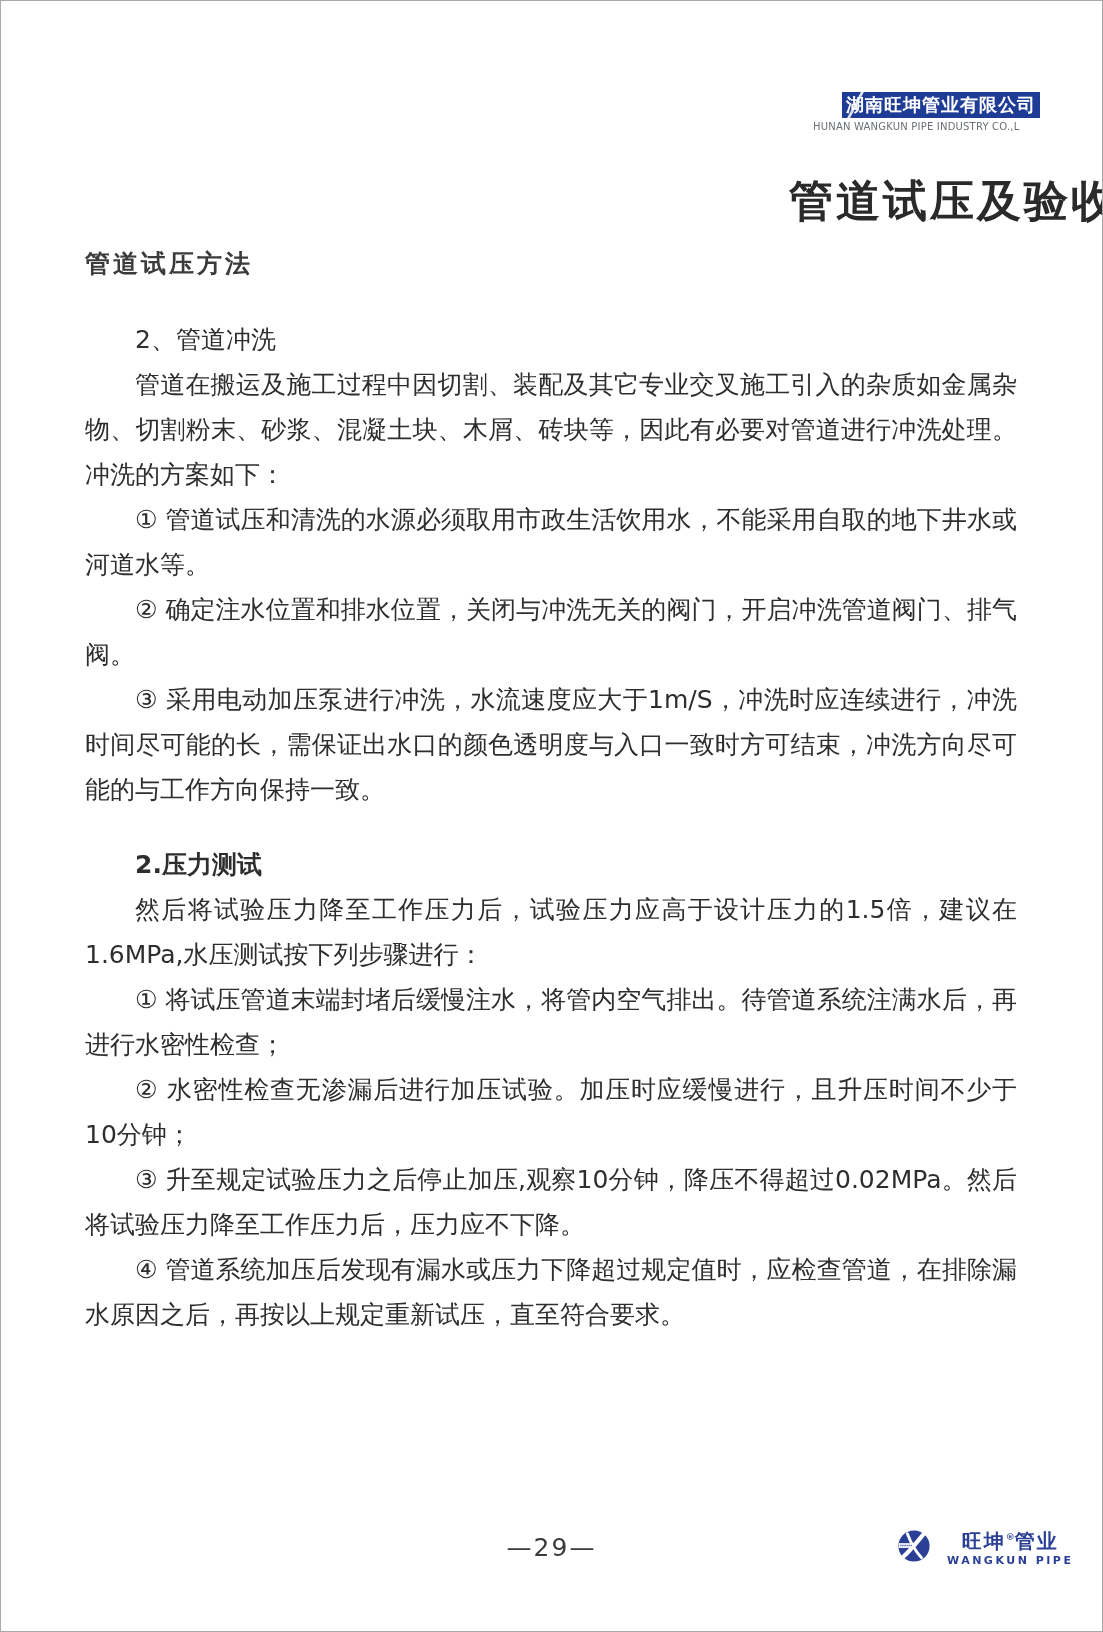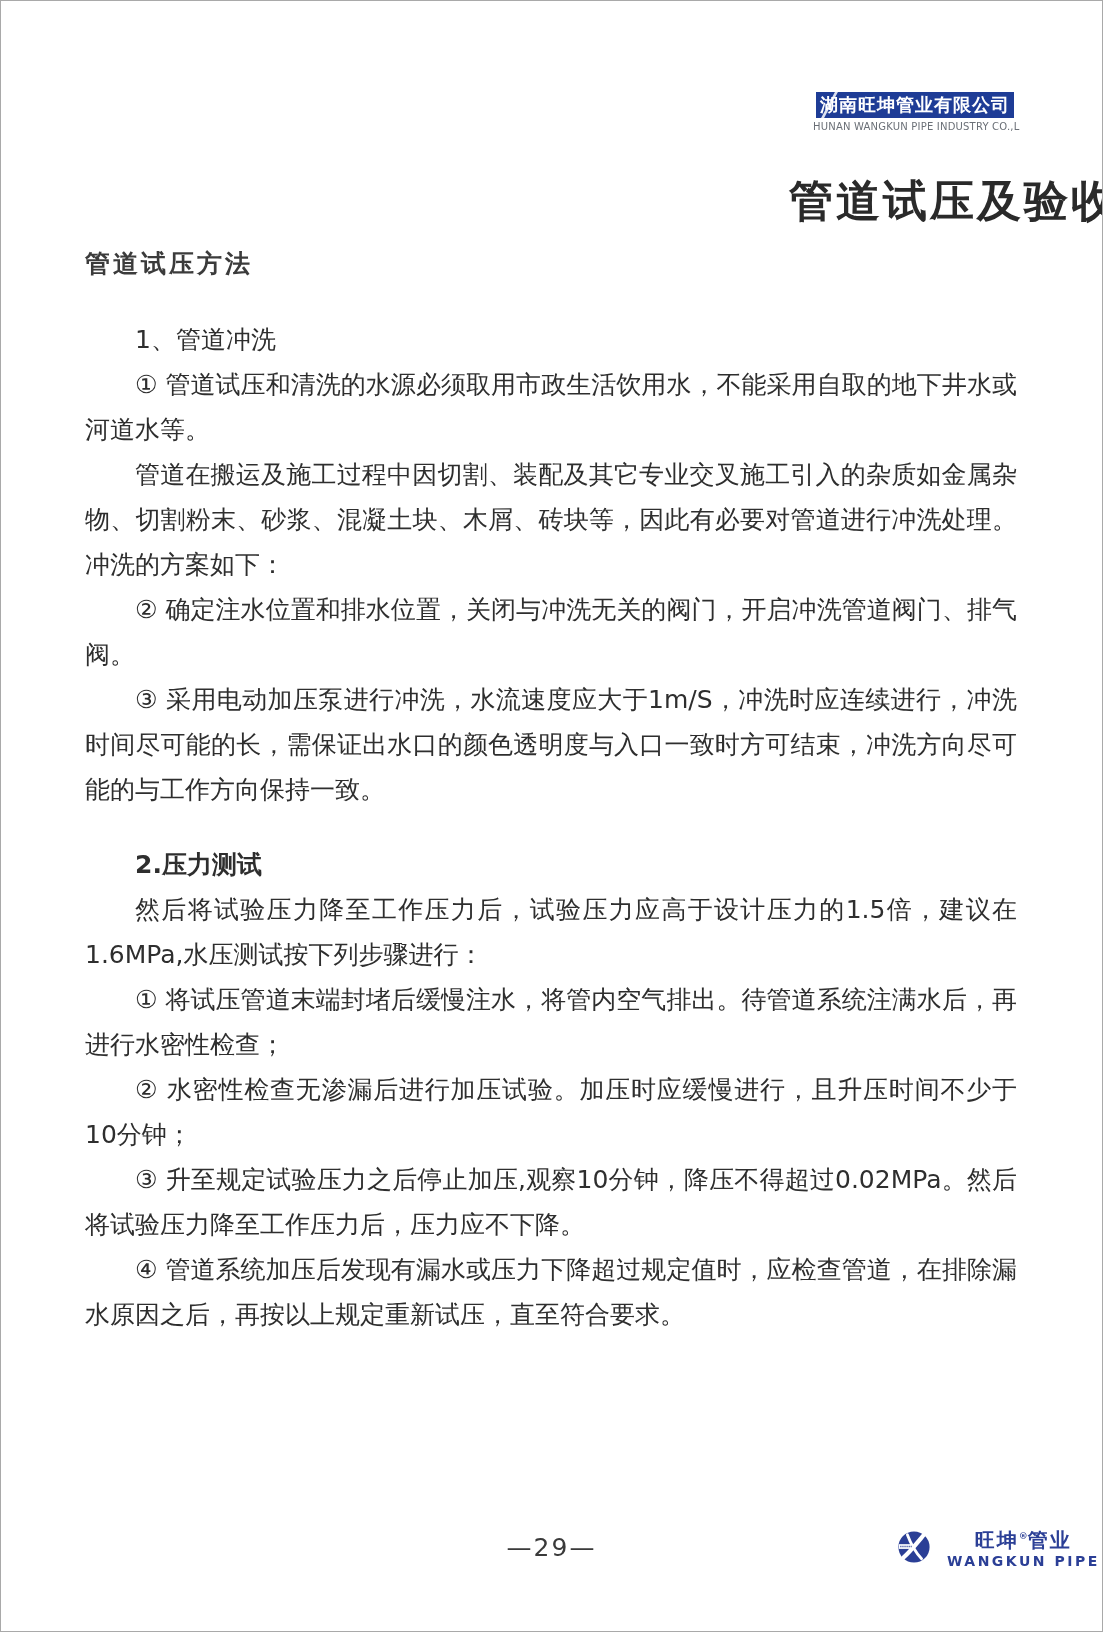--- a/index.html
+++ b/index.html
@@ -15,21 +15,21 @@
     background: #ffffff;
     border: 1px solid #a9a9a9;
     font-family: "DejaVu Sans", sans-serif;
     overflow: hidden;
   }
 
   
   .banner {
     position: absolute;
     top: 91px;
-    left: 815px;
+    left: 841px;
     width: 198px;
     height: 26px;
     background: #1e3c96;
     color: #ffffff;
     display: flex;
     align-items: center;
     justify-content: center;
     font-family: "DejaVu Serif", serif;
     font-weight: bold;
     font-size: 18px;
@@ -127,21 +127,21 @@
     letter-spacing: 2px;
     line-height: 1.1;
     white-space: nowrap;
   }
   .logo-cn sup {
     font-size: 9px;
     vertical-align: super;
     letter-spacing: 0;
   }
   .logo-en {
-    font-size: 14px;
+    font-size: 11px;
     font-weight: bold;
     color: #2b3f96;
     letter-spacing: 2.5px;
     margin-top: 2px;
     white-space: nowrap;
   }
 </style>
 </head>
 <body>
 
@@ -150,23 +150,23 @@
   <div class="banner">
     <span>湖南旺坤管业有限公司</span>
   </div>
   <div class="banner-sub">HUNAN WANGKUN PIPE INDUSTRY CO.,L</div>
 
   <h1 class="doc-title">管道试压及验收</h1>
 
   <h2 class="section-heading">管道试压方法</h2>
 
   <main class="body-text">
-    <p>1、管道冲洗</p>
+    <p>2、管道冲洗</p>
+    <p>管道在搬运及施工过程中因切割、装配及其它专业交叉施工引入的杂质如金属杂物、切割粉末、砂浆、混凝土块、木屑、砖块等，因此有必要对管道进行冲洗处理。冲洗的方案如下：</p>
     <p>① 管道试压和清洗的水源必须取用市政生活饮用水，不能采用自取的地下井水或河道水等。</p>
-    <p>管道在搬运及施工过程中因切割、装配及其它专业交叉施工引入的杂质如金属杂物、切割粉末、砂浆、混凝土块、木屑、砖块等，因此有必要对管道进行冲洗处理。冲洗的方案如下：</p>
     <p>② 确定注水位置和排水位置，关闭与冲洗无关的阀门，开启冲洗管道阀门、排气阀。</p>
     <p>③ 采用电动加压泵进行冲洗，水流速度应大于1m/S，冲洗时应连续进行，冲洗时间尽可能的长，需保证出水口的颜色透明度与入口一致时方可结束，冲洗方向尽可能的与工作方向保持一致。</p>
 
     <p class="bold gap">2.压力测试</p>
     <p>然后将试验压力降至工作压力后，试验压力应高于设计压力的1.5倍，建议在1.6MPa,水压测试按下列步骤进行：</p>
     <p>① 将试压管道末端封堵后缓慢注水，将管内空气排出。待管道系统注满水后，再进行水密性检查；</p>
     <p>② 水密性检查无渗漏后进行加压试验。加压时应缓慢进行，且升压时间不少于10分钟；</p>
     <p>③ 升至规定试验压力之后停止加压,观察10分钟，降压不得超过0.02MPa。然后将试验压力降至工作压力后，压力应不下降。</p>
     <p>④ 管道系统加压后发现有漏水或压力下降超过规定值时，应检查管道，在排除漏水原因之后，再按以上规定重新试压，直至符合要求。</p>
   </main>

